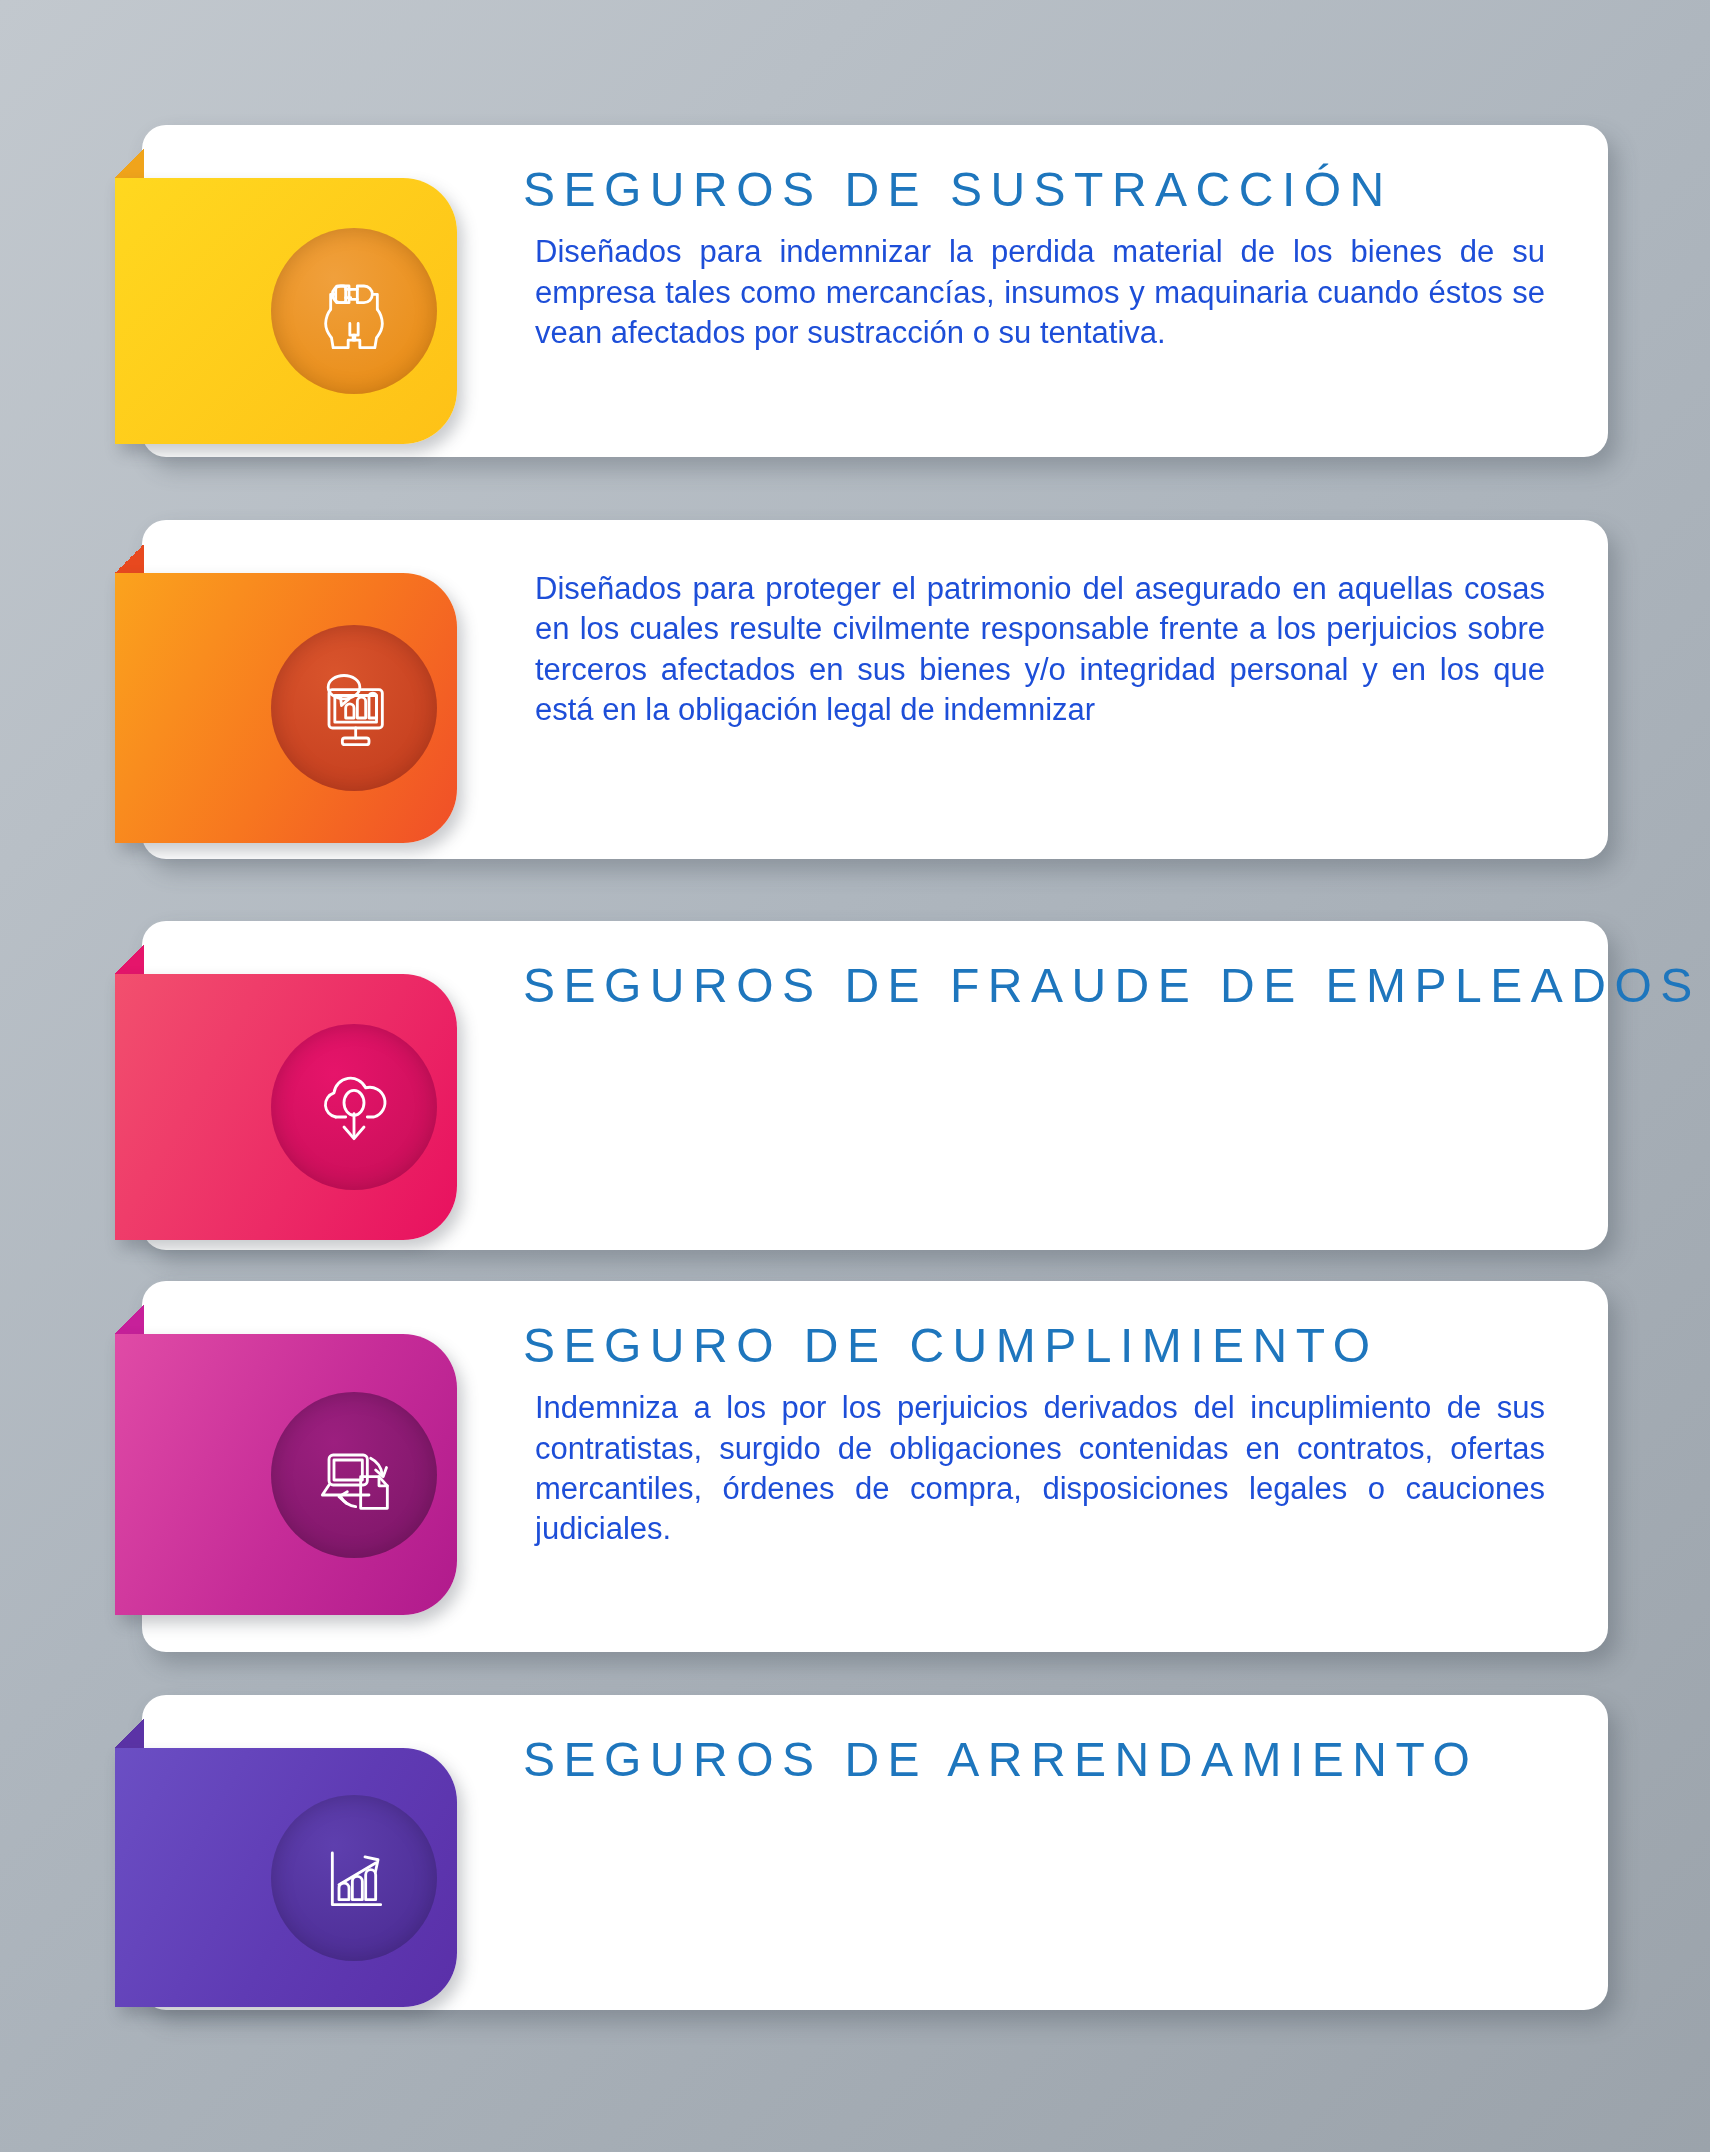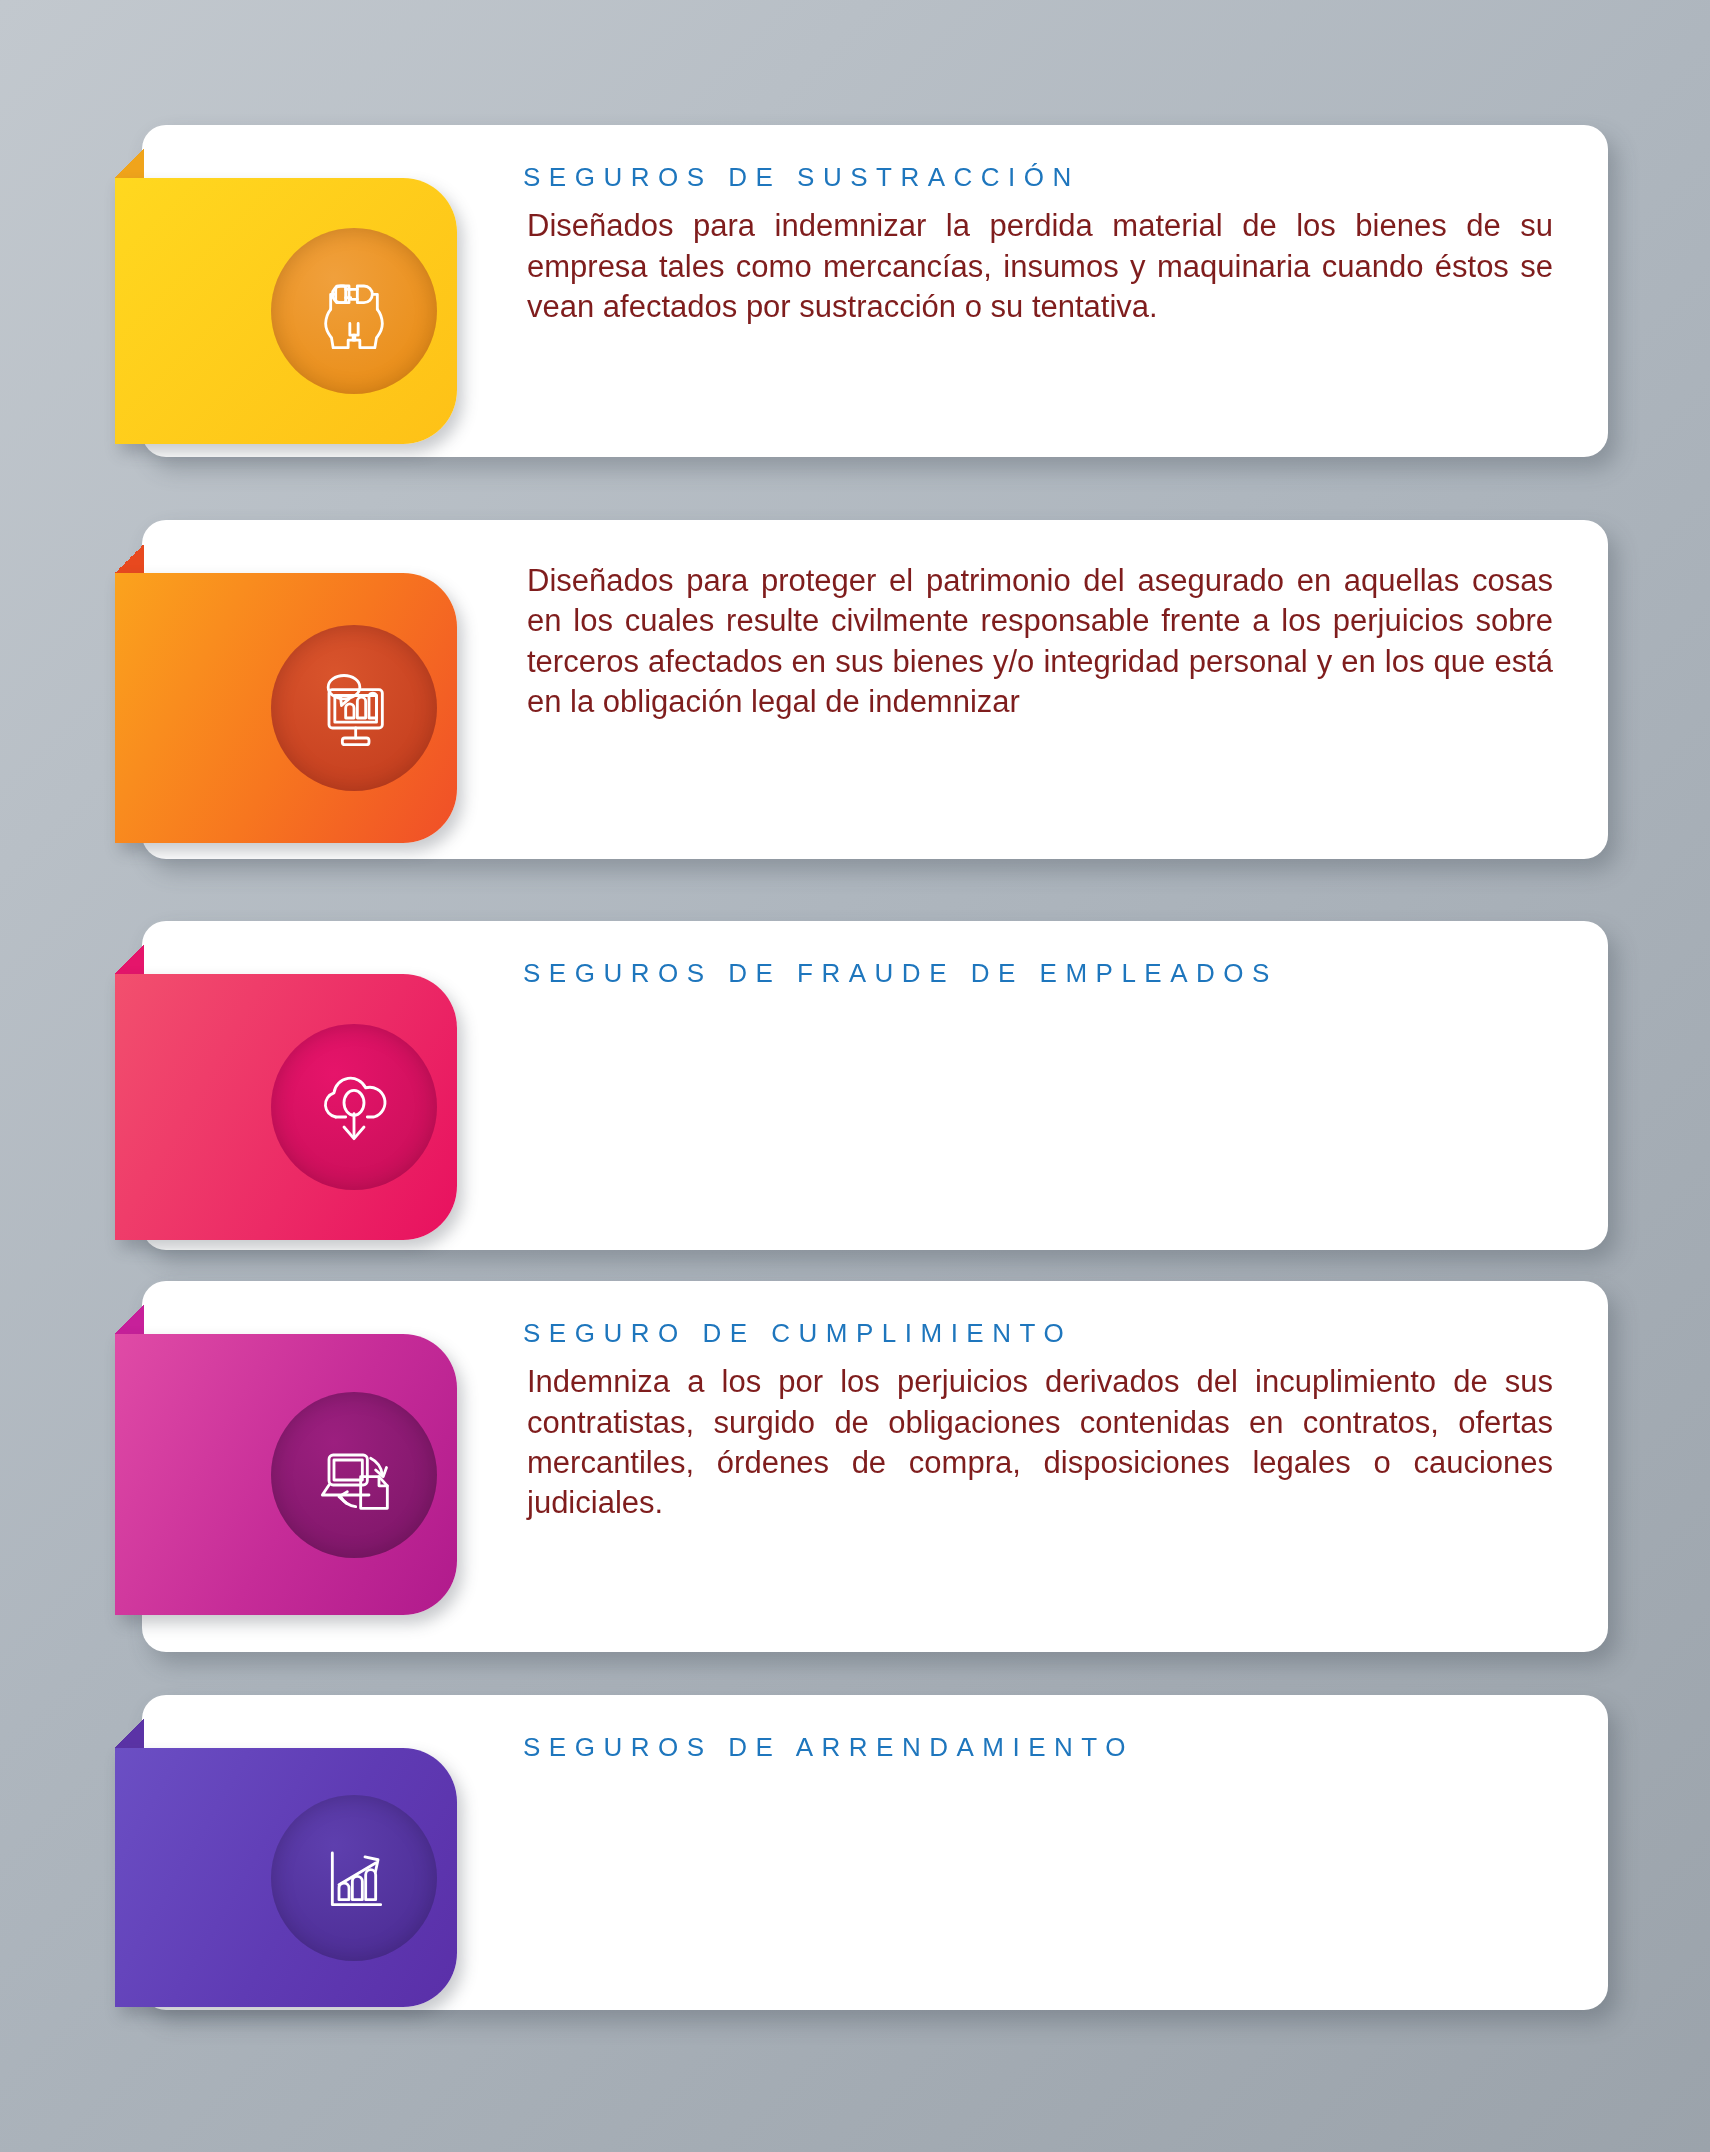--- a/index.html
+++ b/index.html
@@ -75,34 +75,34 @@
     display: block;
   }
 
   .content {
     position: relative;
     margin-left: 342px;
     padding: 37px 51px 37px 39px;
   }
   .card-title {
     color: #1e76bd;
-    font-size: 26px;
+    font-size: 48px;
     font-weight: 400;
     letter-spacing: 8.5px;
     line-height: 1.18;
     margin: 0 0 13.6px 0;
     white-space: nowrap;
     font-stretch: condensed;
   }
   .card-body {
-    color: #7f1d1d;
+    color: #1d4ed8;
     font-size: 31px;
     line-height: 1.30;
     text-align: justify;
-    margin: 4px;
+    margin: 12px;
     font-stretch: condensed;
   }
 </style>
 </head>
 <body>
 
 <div class="page">
 
   <div class="card" style="top:125px; min-height:332px;">
     <div class="ribbon" style="height:266px; top:53px;">

